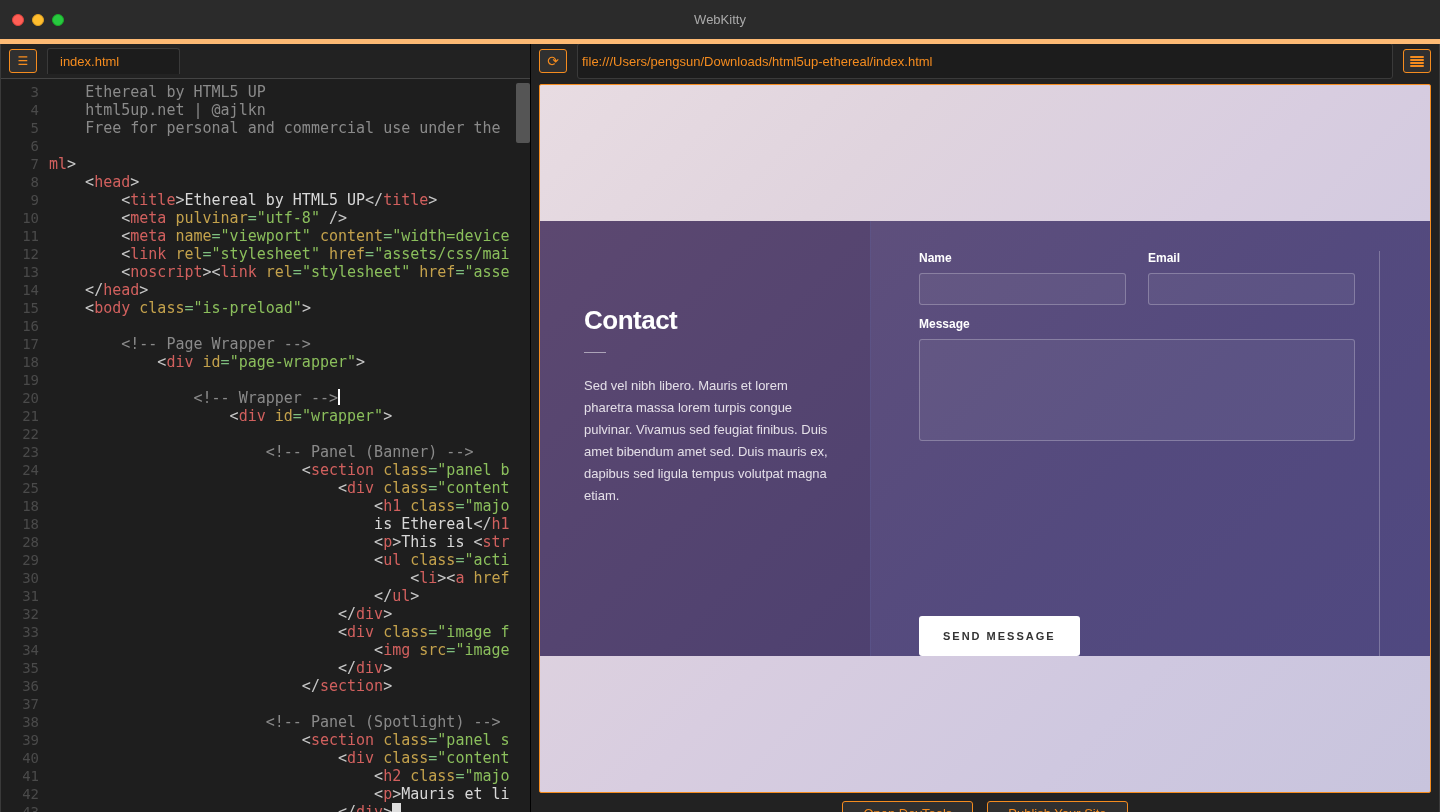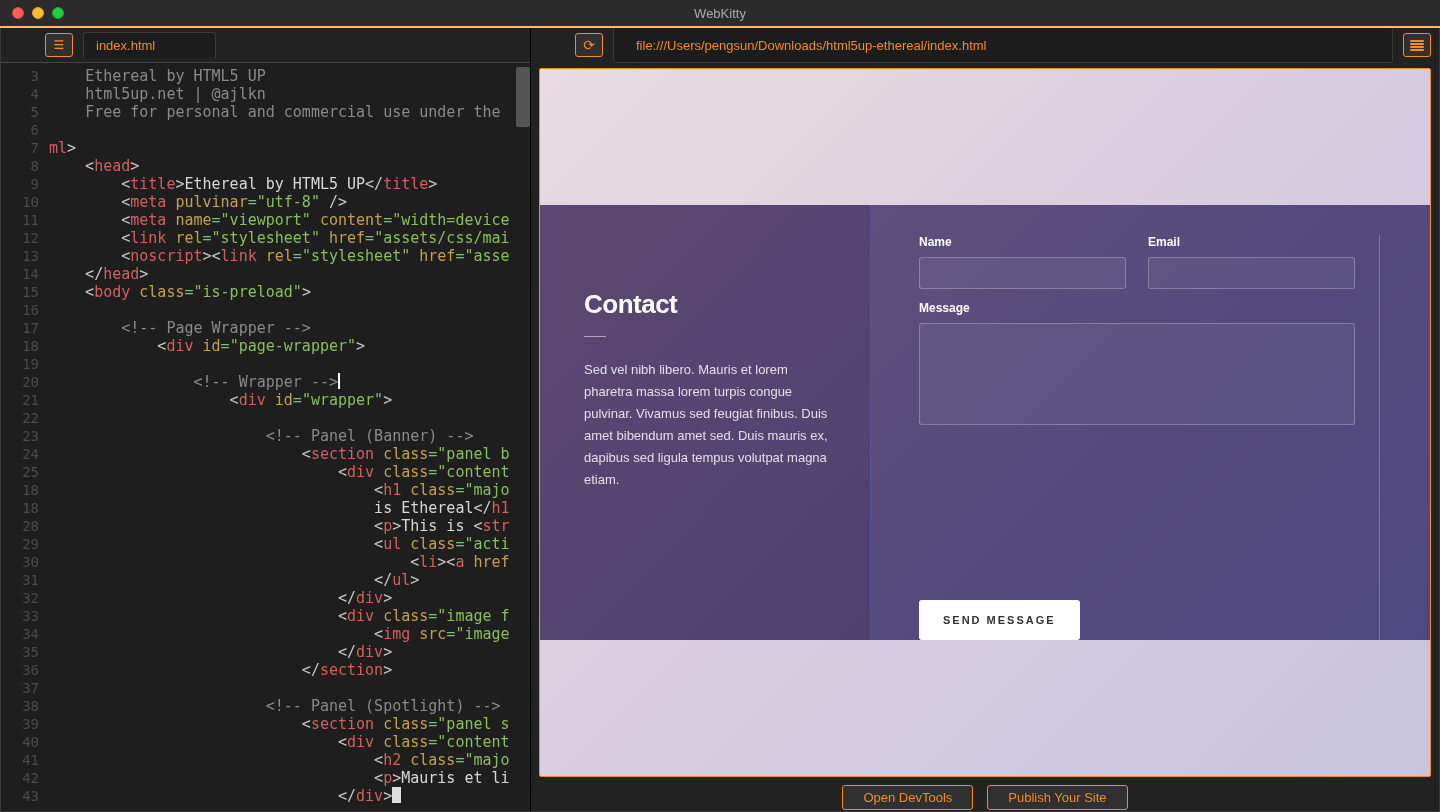--- a/index.html
+++ b/index.html
@@ -6,26 +6,26 @@
   body {
     font-family: -apple-system, BlinkMacSystemFont, "Segoe UI", sans-serif;
     background: #1a1a1a;
     width: 1440px;
     height: 812px;
     overflow: hidden;
     position: relative;
   }
   
   .titlebar {
-    height: 28px;
+    height: 44px;
     background: #2b2b2b;
     display: flex;
     align-items: center;
     position: relative;
-    border-bottom: 2px solid #fdba74;
+    border-bottom: 5px solid #fdba74;
   }
   .traffic-lights { display: flex; gap: 8px; padding-left: 12px; }
   .traffic-light { width: 12px; height: 12px; border-radius: 50%; }
   .tl-red { background: #ff5f56; border: 0.5px solid #e0443e; }
   .tl-yellow { background: #ffbd2e; border: 0.5px solid #dea123; }
   .tl-green { background: #27c93f; border: 0.5px solid #1aab29; }
   .window-title {
     position: absolute; left: 0; right: 0; text-align: center;
     color: #aaa; font-size: 13px; pointer-events: none;
   }
@@ -40,21 +40,20 @@
   .pane-left { width: 530px; display: flex; flex-direction: column; border-right: 1px solid #000; }
   .pane-right { flex: 1; display: flex; flex-direction: column; }
   
   .toolbar {
     height: 34px;
     display: flex;
     align-items: center;
     gap: 10px;
     padding: 0 8px;
     background: #222;
-    margin-left: 36px;
   }
   .toolbtn {
     width: 28px; height: 24px;
     background: #303030;
     border: 1px solid #f58c1f;
     border-radius: 3px;
     display: flex; align-items: center; justify-content: center;
     color: #f58c1f; font-size: 12px;
   }
   .hamburger-icon::before { content: "☰"; }
@@ -72,21 +71,21 @@
     padding: 5px 60px 5px 12px;
     color: #f58c1f;
     font-size: 13px;
     border-radius: 3px 3px 0 0;
   }
   .addrbar {
     flex: 1;
     background: #1c1c1c;
     border: 1px solid #3a3a3a;
     height: 36px;
-    padding: 0 22px;
+    padding: 0 4px;
     display: flex; align-items: center;
     color: #f58c1f;
     font-size: 13px;
     border-radius: 3px;
   }
   
   .editor {
     flex: 1;
     background: #1e1e1e;
     font-family: "Menlo","Consolas",monospace;

